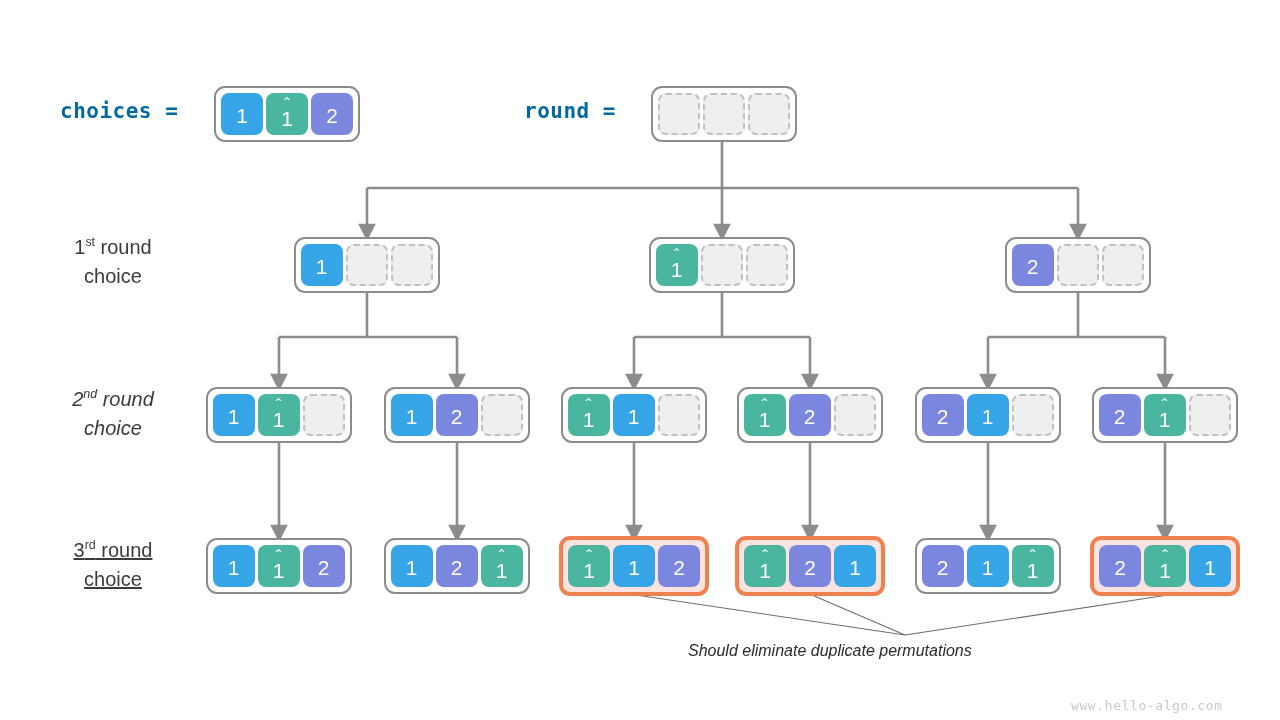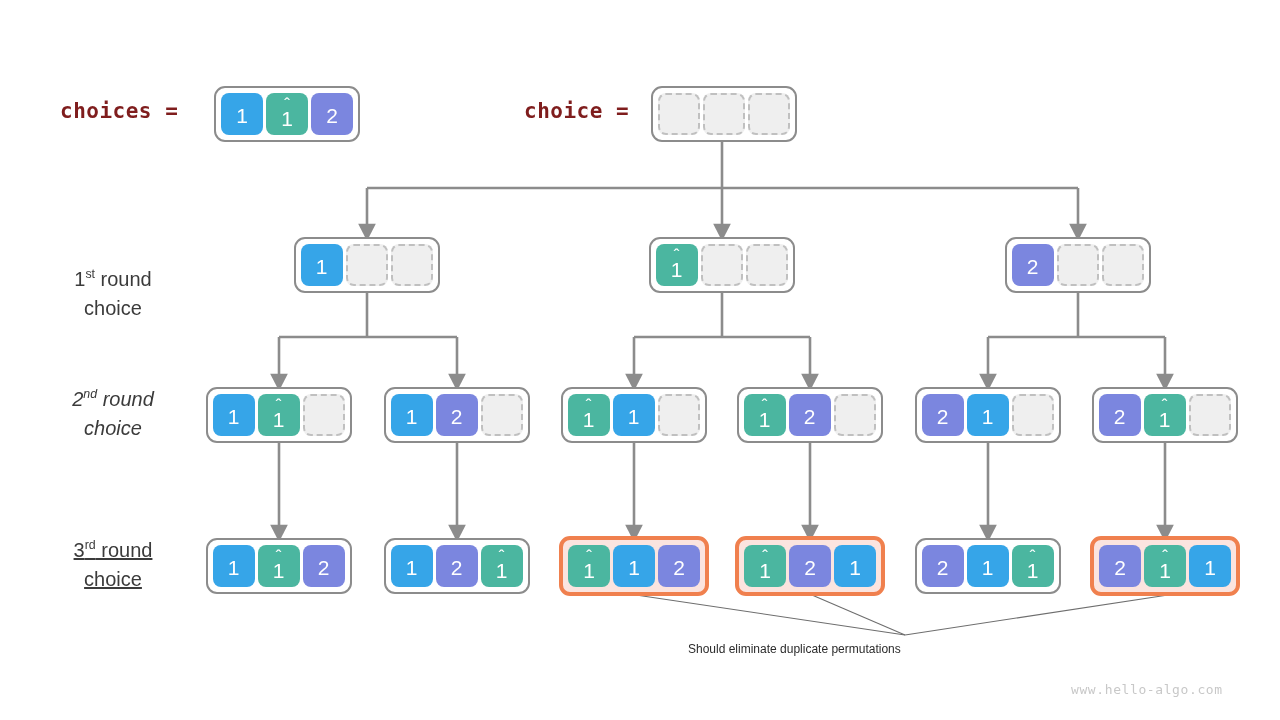--- a/index.html
+++ b/index.html
@@ -22,50 +22,52 @@
     width: 1280px; height: 720px;
     pointer-events: none;
   }
 
   
   .mono-label {
     position: absolute;
     font-family: "DejaVu Sans Mono", "Liberation Mono", monospace;
     font-weight: 700;
     font-size: 21px;
-    color: #7f1d1d;
+    color: #0369a1;
     white-space: nowrap;
     letter-spacing: 0.5px;
   }
   .row-label {
     position: absolute;
     width: 170px;
     text-align: center;
     font-size: 20px;
     color: #3b3b3b;
     line-height: 1.45;
   }
   .row-label sup {
     font-size: 0.62em;
     vertical-align: super;
     line-height: 0;
   }
   .caption {
     position: absolute;
-    font-size: 12px;
+    font-size: 16px;
     color: #2b2b2b;
     white-space: nowrap;
+    font-style: italic;
   }
   .watermark {
     position: absolute;
     font-family: "DejaVu Sans Mono", "Liberation Mono", monospace;
     font-size: 13px;
     color: #c8c8c8;
     letter-spacing: 0.6px;
     white-space: nowrap;
+    margin-top: 16px;
   }
 
   
   .arr {
     position: absolute;
     display: flex;
     align-items: center;
     padding: 5px;
     gap: 3px;
     border: 2.5px solid #8c8c8c;
@@ -171,28 +173,28 @@
       </div>
       <div class="cell green hat">
         <span class="hat-mark">ˆ</span>
         <span class="glyph">1</span>
       </div>
       <div class="cell purple">
         <span class="glyph">2</span>
       </div>
     </div>
 
-  <div class="mono-label" style="left:524px; top:99px;">choice =</div>
+  <div class="mono-label" style="left:524px; top:99px;">round =</div>
   <div class="arr" id="state-array" style="left:651px; top:86px;">
       <div class="cell empty"></div>
       <div class="cell empty"></div>
       <div class="cell empty"></div>
     </div>
 
-  <div class="row-label" style="left:28px; top:233px;margin-top:32px;">
+  <div class="row-label" style="left:28px; top:233px;">
     <span><span>1</span><sup>st</sup><span> round</span></span><br>
     <span>choice</span>
   </div>
 
   <div class="row-label" style="left:28px; top:385px;font-style:italic;">
     <span><span>2</span><sup>nd</sup><span> round</span></span><br>
     <span>choice</span>
   </div>
 
   <div class="row-label" style="left:28px; top:536px;text-decoration:underline;">

